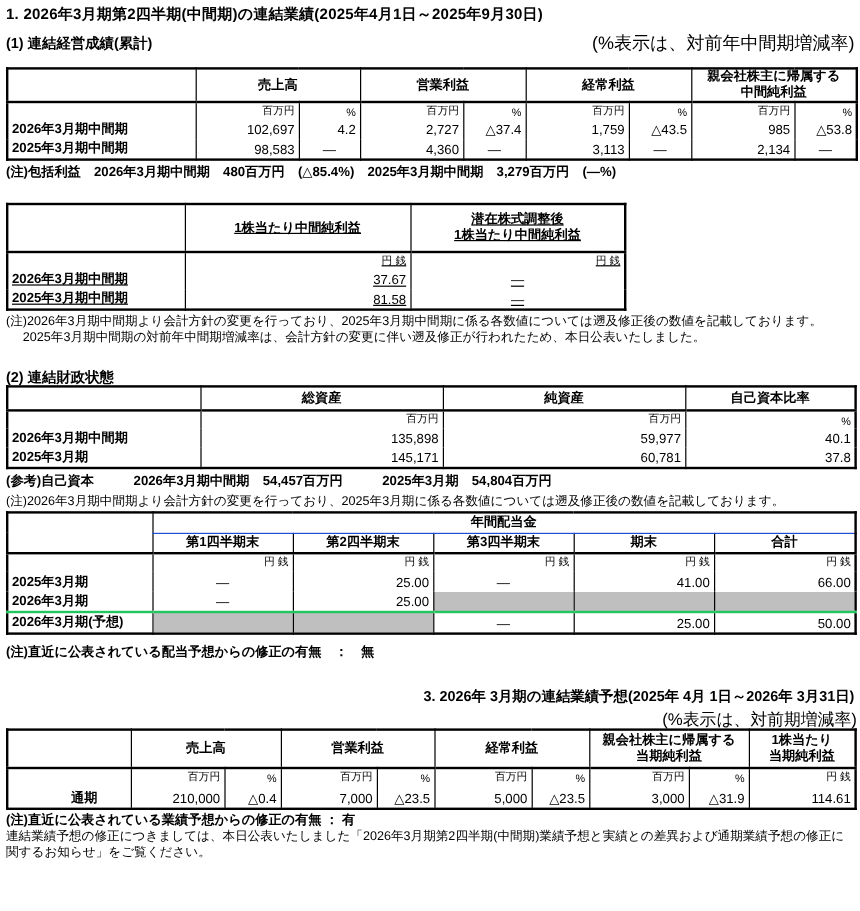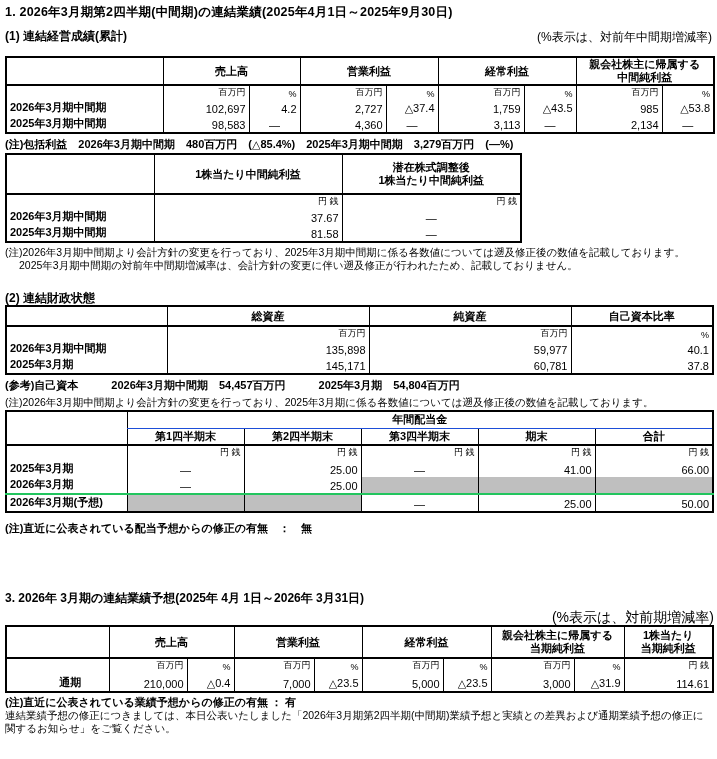--- a/index.html
+++ b/index.html
@@ -7,21 +7,21 @@
   body {
     width:717px; height:759px;
     color:#000;
     font-family:"Liberation Sans","DejaVu Sans",sans-serif;
   }
   .page { width:717px; height:759px; padding:5px 5px 0 5px; overflow:hidden; }
 
   .doc-title { font-size:12.5px; font-weight:bold; line-height:15px; letter-spacing:0.2px; }
   .sec-head  { font-size:12px;  font-weight:bold; line-height:14px; }
   .head-row  { display:flex; justify-content:space-between; align-items:flex-end; }
-  .pct-note  { font-size:12px; line-height:12px; }
+  .pct-note  { font-size:15px; line-height:12px; }
   .pct-note-block { text-align:right; font-size:14px; line-height:12px; width:709px; }
 
   .note-bold    { font-size:11px; font-weight:bold; line-height:13px; }
   .note-plain   { font-size:10.5px; line-height:13px; }
   .note-indent  { padding-left:14px; }
 
   table { border-collapse:collapse; table-layout:fixed; }
   .tbl  { border:2px solid #000; }
   .tbl th, .tbl td { border-left:1px solid #000; padding:0 3px; overflow:hidden; margin:0; }
   .gh { font-size:11px; font-weight:bold; text-align:center; vertical-align:middle;
@@ -37,30 +37,30 @@
 
   .t1 { width:709px; } .t1 tr.h { height:28px; } .t1 tr.u { height:12px; } .t1 tr.d { height:14px; }
   .t2 { width:517px; } .t2 tr.h { height:40px; } .t2 tr.u { height:12px; } .t2 tr.d { height:14px; }
   .t3 { width:709px; } .t3 tr.h { height:20px; } .t3 tr.u { height:12px; } .t3 tr.d { height:15px; }
   .t4 { width:709px; } .t4 tr.h1 { height:17px; } .t4 tr.h2 { height:17px; } .t4 tr.u { height:12px; } .t4 tr.d { height:17px; }
   .t5 { width:709px; } .t5 tr.h { height:32px; } .t5 tr.u { height:12px; } .t5 tr.d { height:19px; }
   .t5 td.lbl { text-align:center !important;padding-left:28px; }
 
   .mt-t1   { margin-top:13px; }
   .mt-cin  { margin-top:4px; }
-  .mt-t2   { margin-top:2px; }
+  .mt-t2   { margin-top:18px;text-decoration:underline; }
   .mt-n1   { margin-top:3px; }
   .mt-s12  { margin-top:19px; }
   .mt-t3   { margin-top:0;padding-left:45px; }
   .mt-ref  { margin-top:4px; }
   .mt-n2   { margin-top:4px; }
   .mt-s2   { margin-top:23px; }
   .mt-t4   { margin-top:1px; }
   .mt-n3   { margin-top:9px; }
-  .mt-s3   { margin-top:56px; }
+  .mt-s3   { margin-top:22px;text-align:right; }
   .mt-pct  { margin-top:6px; }
   .mt-t5   { margin-top:2px; }
   .mt-ftr  { margin-top:3px; }
   .mt-h1   { margin-top:9px; }
 </style>
 </head>
 <body>
 
 <div class="page">
 
@@ -156,21 +156,21 @@
     <tr class="d">
       <td class="lbl">2025年3月期中間期</td>
       <td class="v">81.58</td>
       <td class="v c">―</td>
     </tr>
   </tbody>
     </table>
 
   <div class="note-plain mt-n1">
     <div>(注)2026年3月期中間期より会計方針の変更を行っており、2025年3月期中間期に係る各数値については遡及修正後の数値を記載しております。</div>
-    <div class="note-indent">2025年3月期中間期の対前年中間期増減率は、会計方針の変更に伴い遡及修正が行われたため、記載しておりません。</div>
+    <div class="note-indent">2025年3月期中間期の対前年中間期増減率は、会計方針の変更に伴い遡及修正が行われたため、本日公表いたしました。</div>
   </div>
 
   <div class="sec-head mt-s12">(2) 連結財政状態</div>
 
   <table class="tbl t3 mt-t3">
     <colgroup>
         <col style="width:161px">
         <col style="width:202px">
         <col style="width:202px">
         <col style="width:142px">

